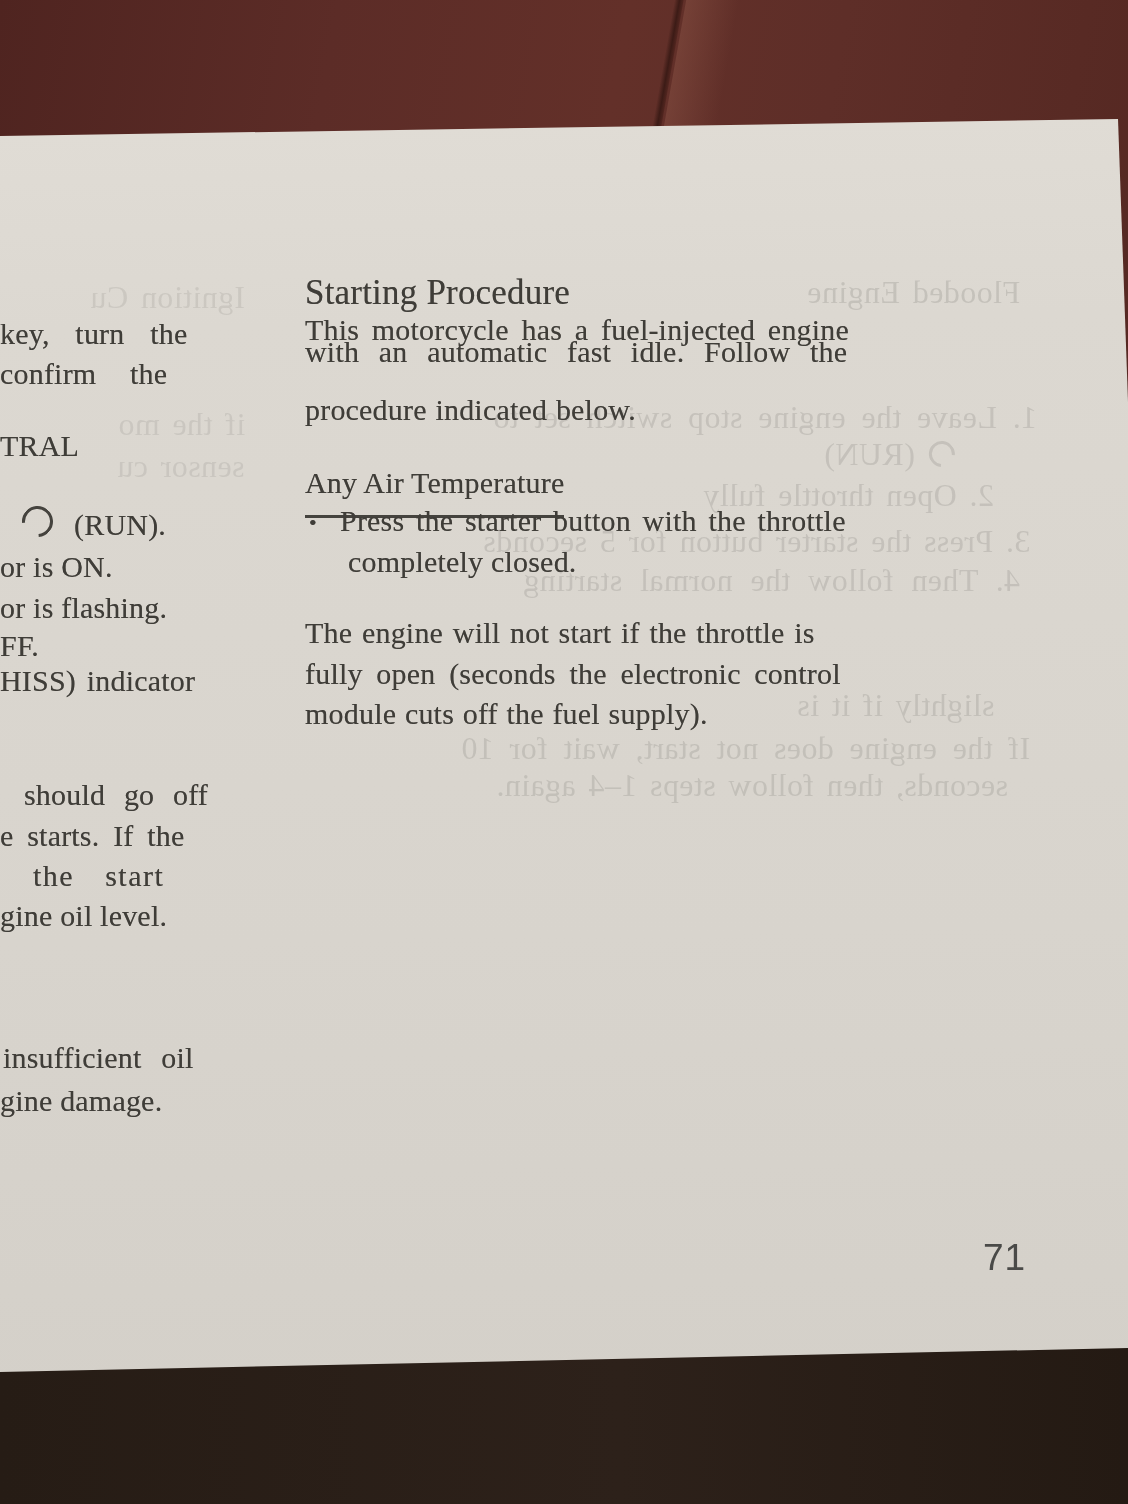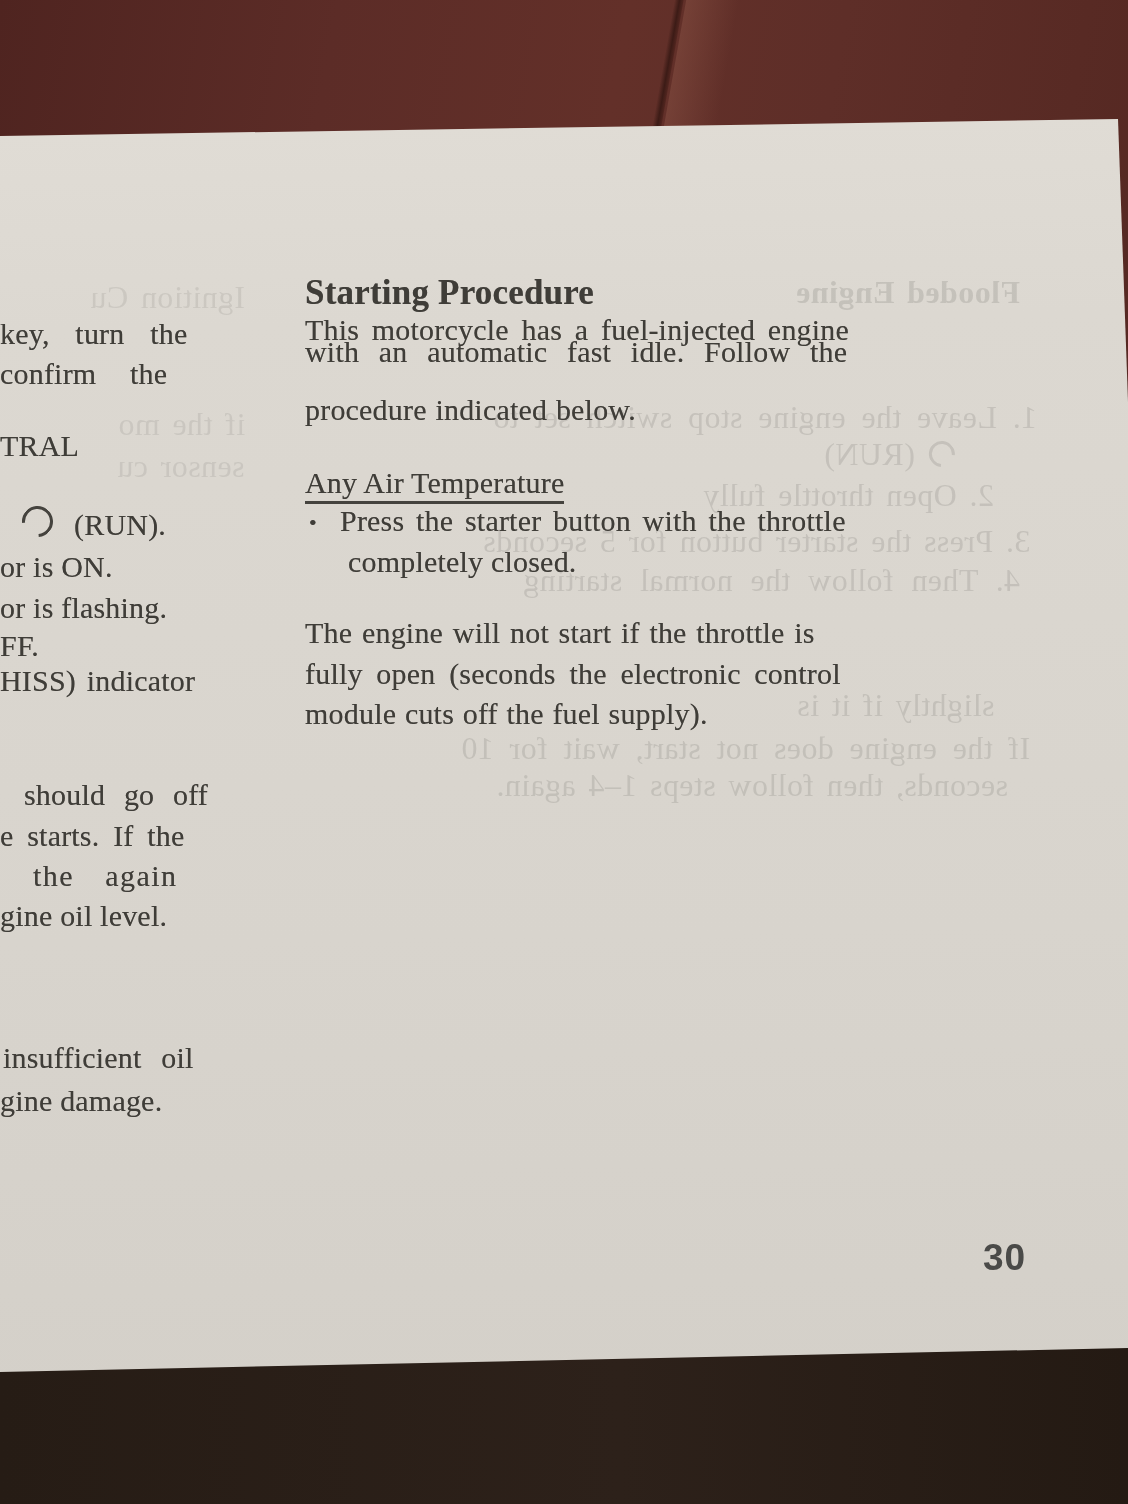--- a/index.html
+++ b/index.html
@@ -32,22 +32,22 @@
   
   .table-dark{
     position:absolute;inset:0;
     clip-path:polygon(0 1372px,1128px 1348px,1128px 1504px,0 1504px);
     background:linear-gradient(90deg,#261c15,#2d211a 55%,#241a13);
   }
   .ln{
     position:absolute;white-space:nowrap;font-size:30px;line-height:1.06;
     color:#3f3d38;letter-spacing:.2px;text-shadow:0 0 .5px rgba(63,61,56,.55);
   }
-  .bold{font-weight:bold;}
-  .underlined{border-bottom:3px solid #45433e;padding-bottom:2px;}
+  .bold{font-weight:normal;}
+  .underlined{border-bottom:3px solid #45433e;padding-bottom:16px;}
   .sans{font-family:"Liberation Sans",sans-serif;text-shadow:none;}
   .bullet-dot{font-size:22px;top:511px;left:309px;}
   
   .ghost{
     transform:scaleX(-1);opacity:.16;color:#565550;text-shadow:none;
     font-size:32px;letter-spacing:.4px;word-spacing:4px;
   }
   .ghost-left{opacity:.12;}
   
   .run-ring{
@@ -89,39 +89,39 @@
     <div class="ln" style="top:318px;left:0;word-spacing:18px">key, turn the</div>
     <div class="ln" style="top:358px;left:0;word-spacing:26px">confirm the</div>
     <div class="ln" style="top:430px;left:0">TRAL</div>
     <div class="ln" style="top:506px;left:22px"><span class="run-ring"></span><span>(RUN).</span></div>
     <div class="ln" style="top:551px;left:0">or is ON.</div>
     <div class="ln" style="top:592px;left:0">or is flashing.</div>
     <div class="ln" style="top:630px;left:0">FF.</div>
     <div class="ln" style="top:665px;left:0;word-spacing:3px">HISS) indicator</div>
     <div class="ln" style="top:779px;left:24px;word-spacing:11px">should go off</div>
     <div class="ln" style="top:820px;left:0;word-spacing:6px">e starts. If the</div>
-    <div class="ln" style="top:860px;left:33px;word-spacing:22px;letter-spacing:1.5px">the again</div>
+    <div class="ln" style="top:860px;left:33px;word-spacing:22px;letter-spacing:1.5px">the start</div>
     <div class="ln" style="top:900px;left:0">gine oil level.</div>
     <div class="ln" style="top:1042px;left:3px;word-spacing:12px">insufficient oil</div>
     <div class="ln" style="top:1085px;left:0">gine damage.</div>
 
     <div class="ln bold" style="top:274px;left:305px;font-size:35px">Starting Procedure</div>
     <div class="ln" style="top:314px;left:305px;word-spacing:5px">This motorcycle has a fuel-injected engine</div>
     <div class="ln" style="top:336px;left:305px;word-spacing:12px">with an automatic fast idle. Follow the</div>
     <div class="ln" style="top:394px;left:305px;word-spacing:1px">procedure indicated below.</div>
 
     <div class="ln" style="top:467px;left:305px"><span class="underlined">Any Air Temperature</span></div>
 
     <div class="ln bullet-dot">•</div>
     <div class="ln" style="top:546px;left:348px">completely closed.</div>
     <div class="ln" style="top:505px;left:340px;word-spacing:4px">Press the starter button with the throttle</div>
 
     <div class="ln" style="top:617px;left:305px;word-spacing:2px">The engine will not start if the throttle is</div>
     <div class="ln" style="top:658px;left:305px;word-spacing:6px">fully open (seconds the electronic control</div>
     <div class="ln" style="top:698px;left:305px;word-spacing:1px">module cuts off the fuel supply).</div>
 
-    <div class="ln bold sans" style="top:1238px;left:983px;font-size:37px;color:#4a4a48;letter-spacing:1px">30</div>
+    <div class="ln bold sans" style="top:1238px;left:983px;font-size:37px;color:#4a4a48;letter-spacing:1px">71</div>
 
   </div>
 
   <div class="table-dark"></div>
 
 </div>
 
 </body></html>

